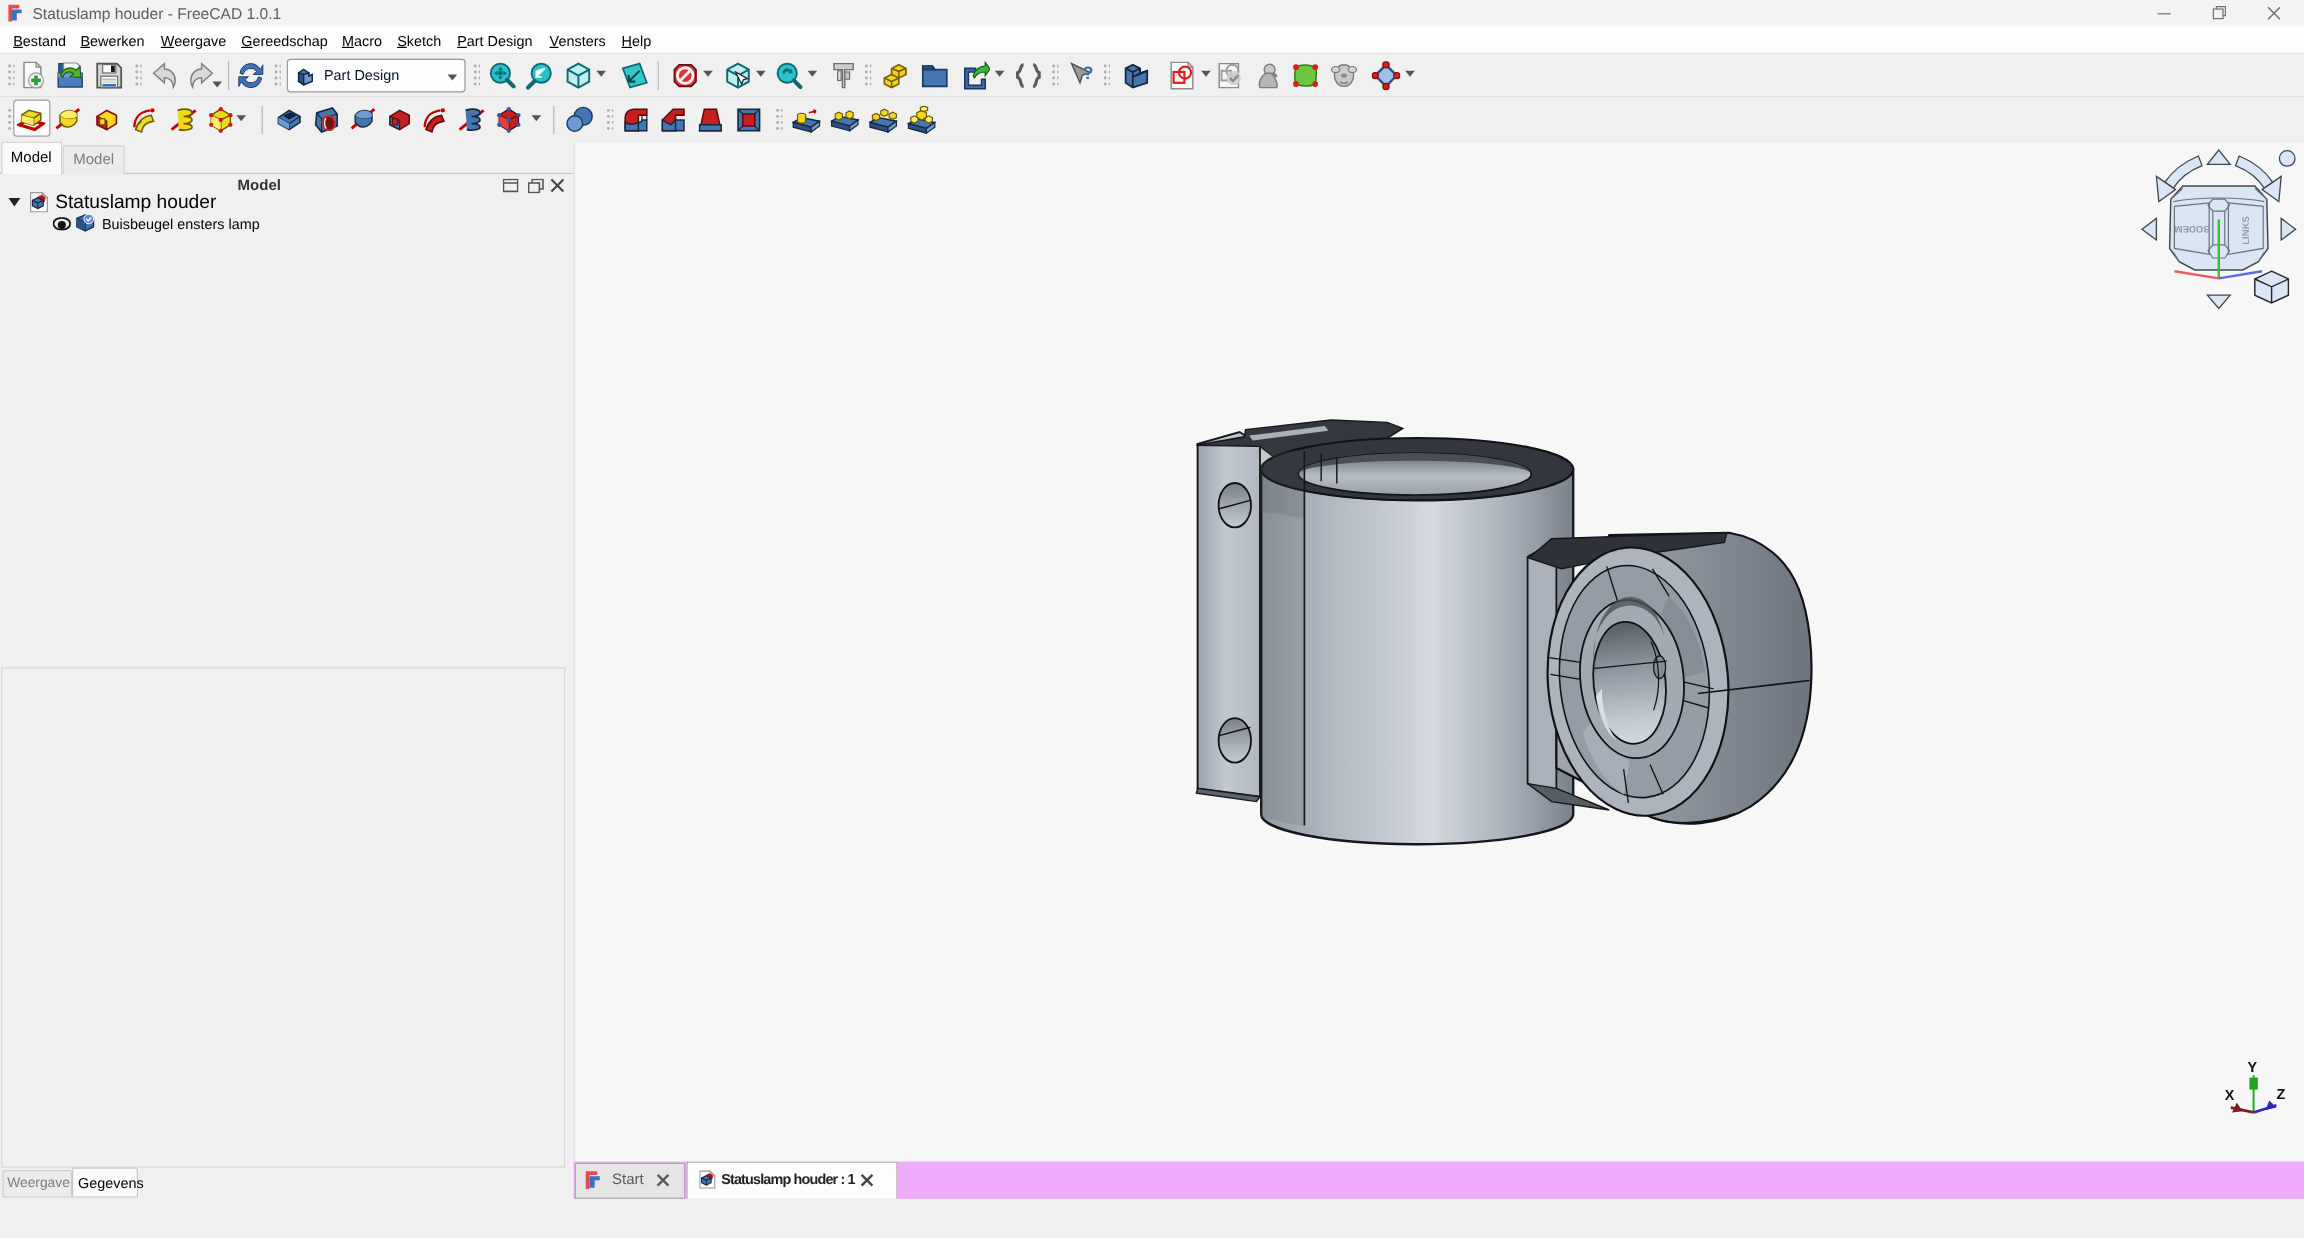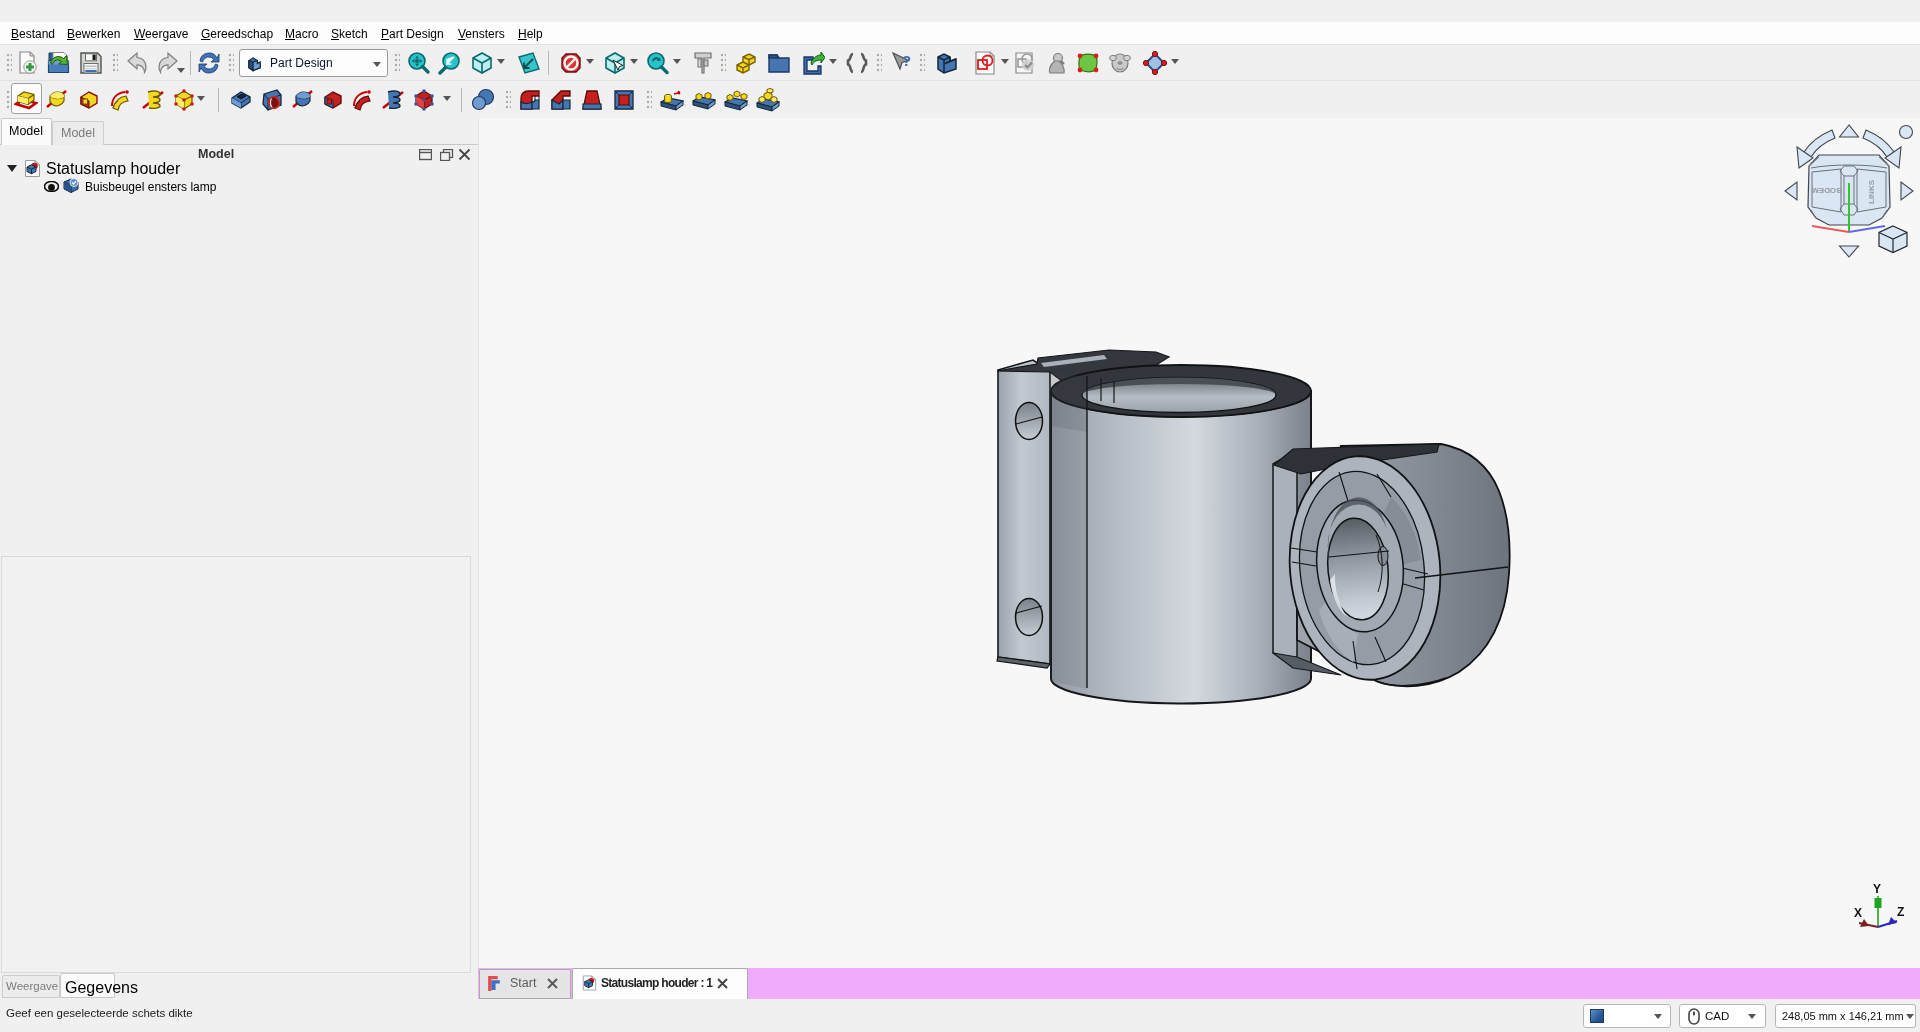--- a/index.html
+++ b/index.html
@@ -27,20 +27,37 @@
 #viewport { position:absolute; left:478px; top:118px; width:1442px; height:850px; background:#f7f7f8; border-left:1px solid #e0e0e0; }
 
 #mditabs { position:absolute; left:478px; top:968px; width:1442px; height:31px; background:#f0abfc; }
 
 #statusbar { position:absolute; left:0; top:999px; width:1920px; height:33px; background:#f0f0f0; }
 .sbtn { position:absolute; top:5px; height:24px; background:#fefefe; border:1px solid #b6b6b6; border-radius:3px; }
 </style>
 </head>
 <body>
 <div id="app">
+  <div id="titlebar">
+    <svg style="position:absolute;left:5px;top:3px" width="16" height="16" viewBox="0 0 16 16">
+      <path d="M2 1 L11 1 L11 4 L5 4 L5 15 L2 15 Z" fill="#e8494a"></path>
+      <path d="M5 5 L13 5 L13 8 L9 8 L9 14 L5 14 Z" fill="#3b6fc4"></path>
+    </svg>
+    <div class="title">Statuslamp houder - FreeCAD 1.0.1</div>
+    <svg class="winbtn" style="left:1781px" width="45" height="22">
+        <rect x="17" y="11" width="11" height="1" fill="#707070"></rect>
+      </svg>
+    <svg class="winbtn" style="left:1827px" width="45" height="22">
+        <rect x="17.5" y="7.5" width="8" height="8" fill="none" stroke="#707070"></rect>
+        <path d="M20 7.5 L20 5.5 L27.5 5.5 L27.5 13 L25.5 13" fill="none" stroke="#707070"></path>
+      </svg>
+    <svg class="winbtn" style="left:1873px" width="45" height="22">
+        <path d="M17 6 L27 16 M27 6 L17 16" stroke="#707070" stroke-width="1.2"></path>
+      </svg>
+  </div>
   <div id="menubar">
     <div class="menuitem" style="left:11px"><u>B</u>estand</div>
     <div class="menuitem" style="left:67px"><u>B</u>ewerken</div>
     <div class="menuitem" style="left:134px"><u>W</u>eergave</div>
     <div class="menuitem" style="left:201px"><u>G</u>ereedschap</div>
     <div class="menuitem" style="left:285px"><u>M</u>acro</div>
     <div class="menuitem" style="left:331px"><u>S</u>ketch</div>
     <div class="menuitem" style="left:381px"><u>P</u>art Design</div>
     <div class="menuitem" style="left:458px"><u>V</u>ensters</div>
     <div class="menuitem" style="left:518px"><u>H</u>elp</div>
@@ -511,21 +528,21 @@
         <path d="M1 4 L8 7 L15 4 M8 7 L8 14.5" fill="none" stroke="#122a47"></path>
         <path d="M1 4 L8 7 L8 14.5 L1 11 Z" fill="#2c5287"></path>
         <circle cx="11" cy="4.5" r="4" fill="#5b8cc8" stroke="#fff" stroke-width="0.8"></circle>
         <path d="M9 4.5 L10.5 6 L13 3.2" stroke="#fff" stroke-width="1.3" fill="none"></path>
       </svg>
     <div style="position:absolute;left:85px;top:62px;font-size:12px;color:#000">Buisbeugel ensters lamp</div>
     <div style="position:absolute;left:1px;top:438px;width:470px;height:417px;background:#f1f1f1;border:1px solid #d9d9d9"></div>
     <div style="position:absolute;left:2px;top:857px;width:58px;height:23px;background:#ececec;border:1px solid #cdcdcd;border-radius:2px 2px 0 0"></div>
     <div style="position:absolute;left:6px;top:862px;font-size:11.5px;color:#7b7b7b">Weergave</div>
     <div style="position:absolute;left:60px;top:855px;width:55px;height:25px;background:#fbfbfb;border:1px solid #c8c8c8;border-radius:2px 2px 0 0"></div>
-    <div style="position:absolute;left:65px;top:861px;font-size:16px;color:#000">Gegevens</div>
+    <div style="position:absolute;left:65px;top:861px;font-size:12px;color:#000">Gegevens</div>
   </div>
   <div id="viewport">
     <svg id="model" style="position:absolute;left:505px;top:230px" width="560" height="400" viewBox="983 348 560 400">
       <defs>
         <linearGradient id="gplate" x1="0" y1="0" x2="1" y2="0">
             <stop offset="0" stop-color="#9ba2ac"></stop>
             <stop offset="0.45" stop-color="#c3c9d1"></stop>
             <stop offset="1" stop-color="#b1b8c1"></stop>
           </linearGradient>
         <linearGradient id="gcyl" x1="0" y1="0" x2="1" y2="0">
@@ -672,32 +689,13 @@
         <path d="M11 0.5 L11 5 L15.5 5 Z" fill="#e0e0e0" stroke="#9a9a9a"></path>
         <circle cx="10.5" cy="6" r="3.2" fill="#cc1111"></circle>
         <path d="M3 7 L7.5 4.8 L12 7 L12 11.5 L7.5 13.8 L3 11.5 Z" fill="#4676b2" stroke="#14283c"></path>
         <path d="M3 7 L7.5 9.2 L12 7 M7.5 9.2 L7.5 13.8" fill="none" stroke="#14283c"></path>
       </svg>
     <div style="position:absolute;left:123px;top:8px;font-size:12px;letter-spacing:-0.7px;font-weight:bold;color:#222;white-space:nowrap">Statuslamp houder : 1</div>
     <svg style="position:absolute;left:238px;top:9px" width="13" height="13">
         <path d="M2 2 L11 11 M11 2 L2 11" stroke="#444" stroke-width="2"></path>
       </svg>
   </div>
-  <div id="statusbar">
-    <div style="position:absolute;left:6px;top:8px;font-size:11.5px;color:#1a1a1a">Geef een geselecteerde schets dikte</div>
-    <div class="sbtn" style="left:1583px;width:88px">
-      <div style="position:absolute;left:6px;top:4px;width:14px;height:14px;background:linear-gradient(135deg,#5f94cf 0%,#2a5b96 60%,#1c4679 100%);border:1px solid #173a63"></div>
-      <svg class="dd" style="left:70px;top:9px"></svg>
-    </div>
-    <div class="sbtn" style="left:1679px;width:87px">
-      <svg style="position:absolute;left:8px;top:3px" width="12" height="17" viewBox="0 0 12 17">
-          <rect x="1" y="1" width="10" height="15" rx="5" fill="none" stroke="#444" stroke-width="1.6"></rect>
-          <rect x="5" y="3.5" width="2" height="4" rx="1" fill="#444"></rect>
-        </svg>
-      <div style="position:absolute;left:25px;top:5px;font-size:11.5px;color:#111">CAD</div>
-      <svg class="dd" style="left:68px;top:9px"></svg>
-    </div>
-    <div class="sbtn" style="left:1775px;width:141px">
-      <div style="position:absolute;left:6px;top:5px;font-size:11px;color:#111;white-space:nowrap">248,05 mm x 146,21 mm</div>
-      <svg class="dd" style="left:130px;top:9px"></svg>
-    </div>
-  </div>
 </div>
 
 </body></html>

